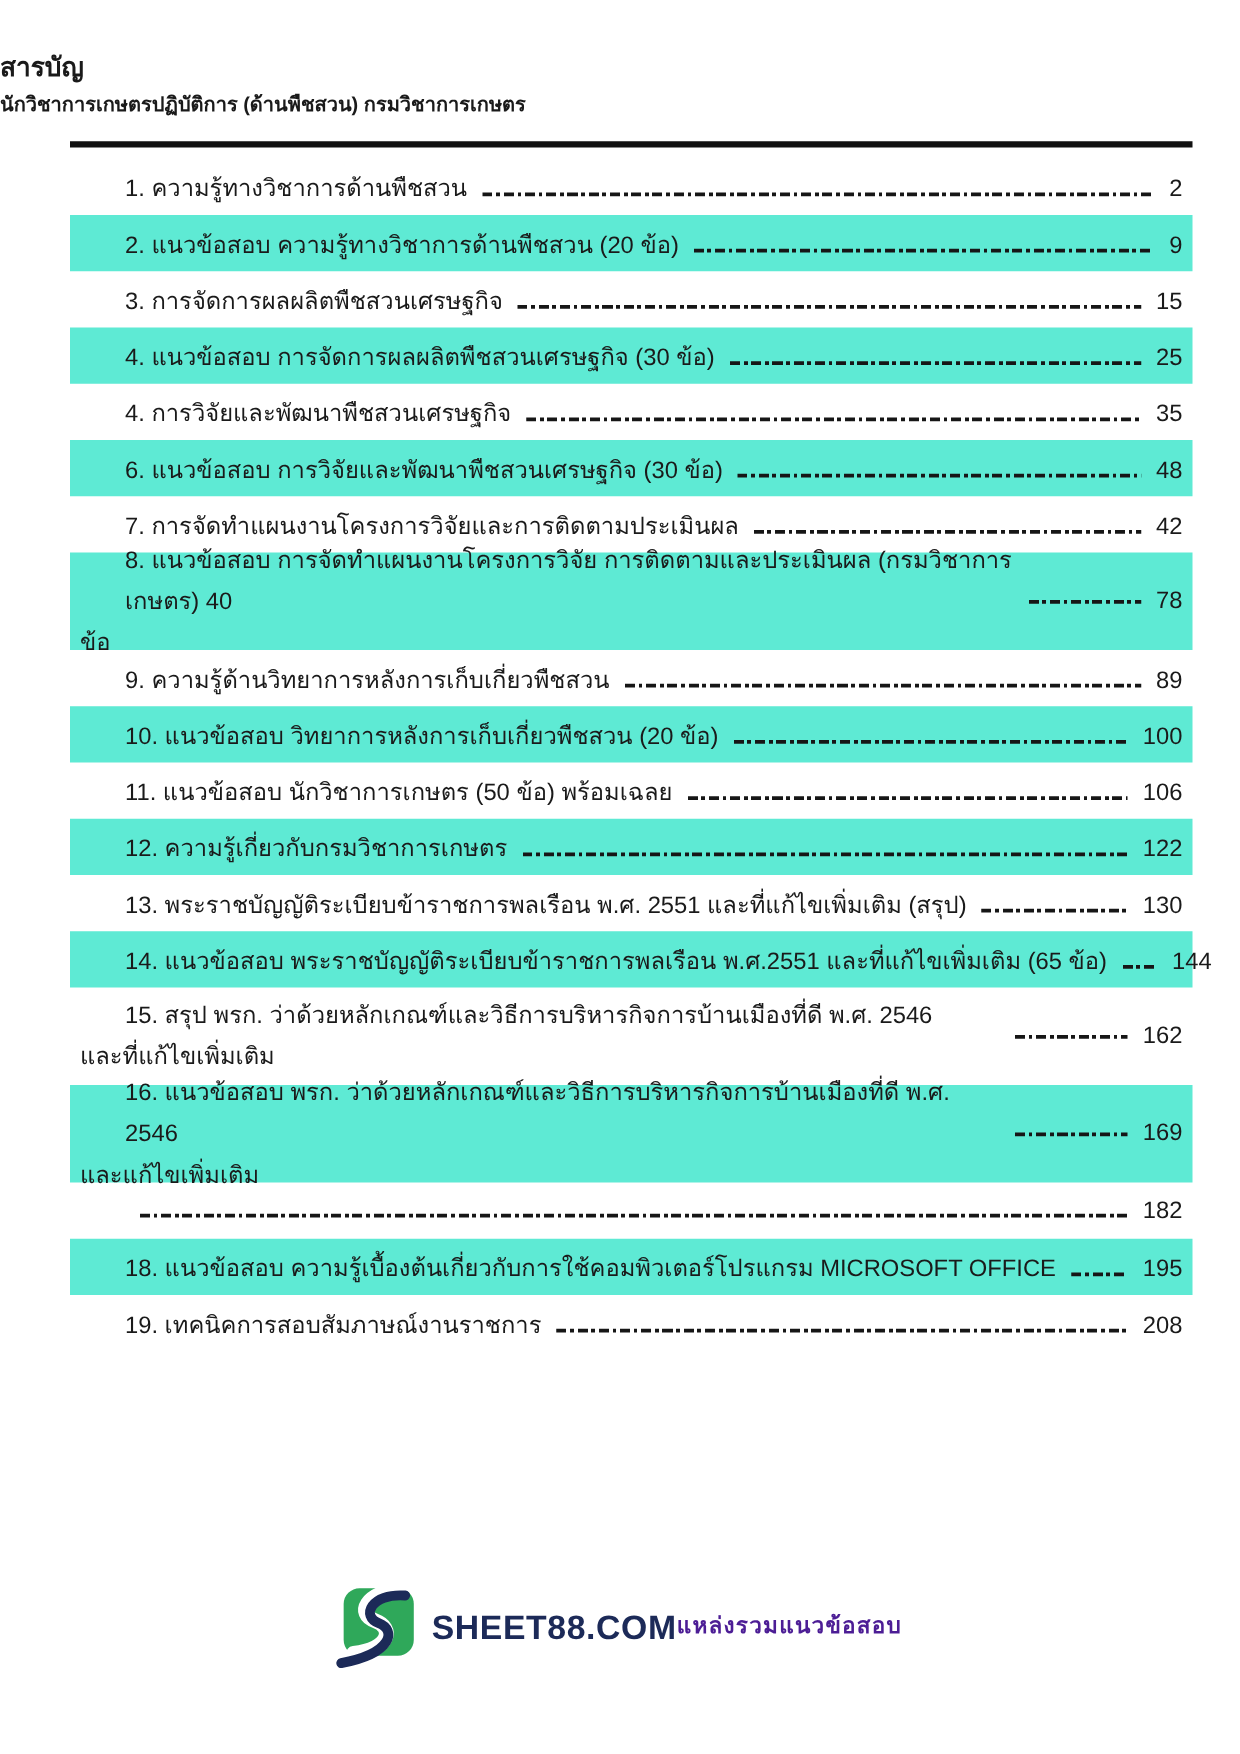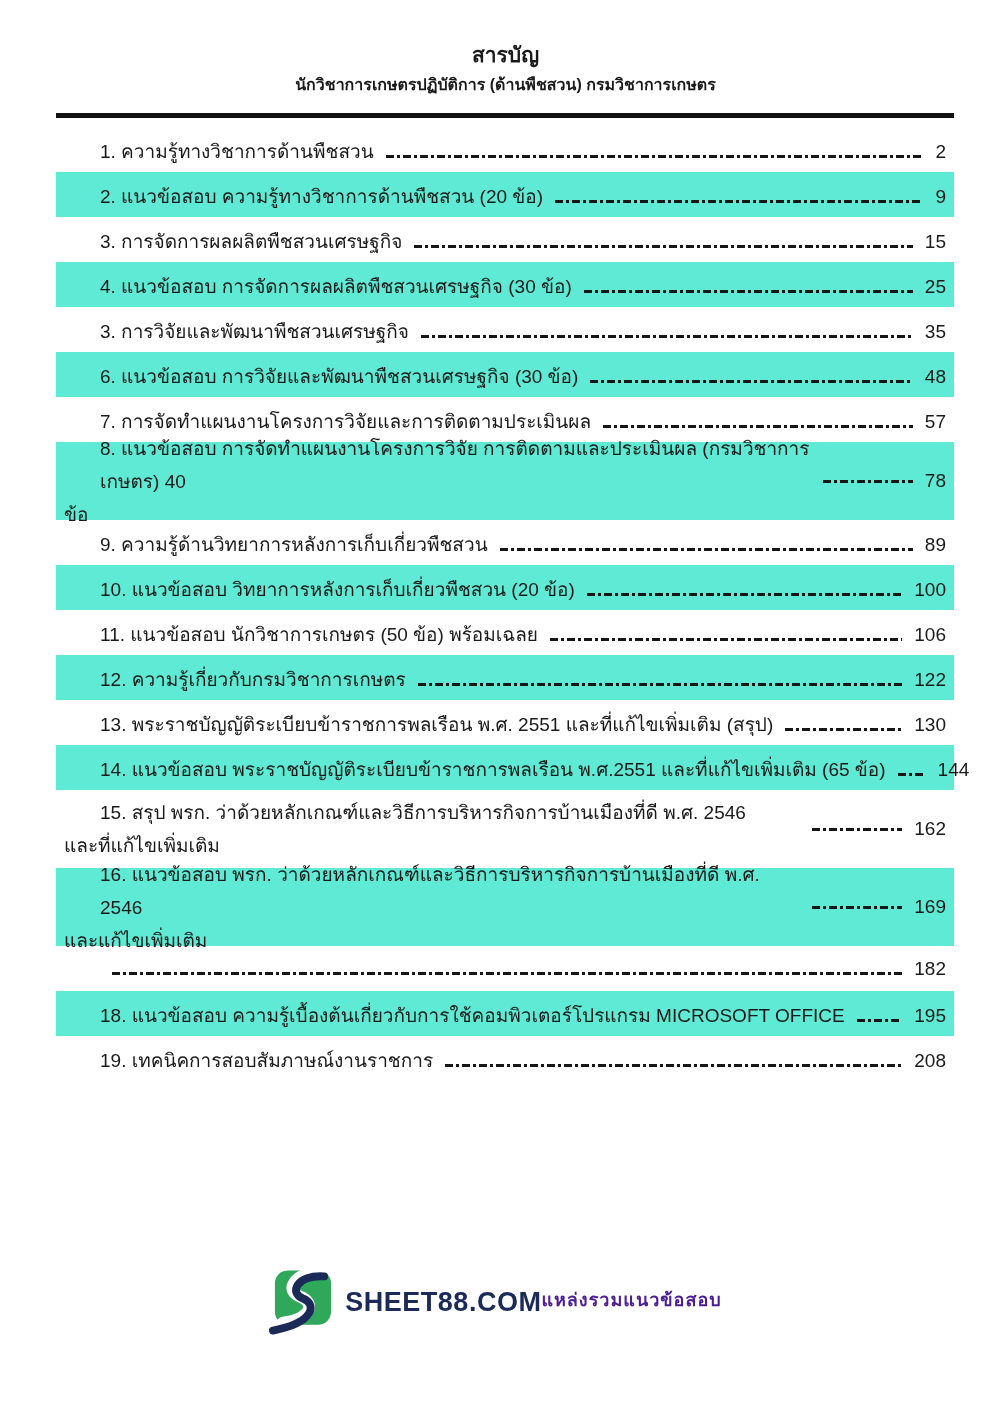--- a/index.html
+++ b/index.html
@@ -4,21 +4,21 @@
 <style>
   html,body{margin:0;padding:0;}
   body{
     width:992px;height:1403px;
     background:#ffffff;
     font-family:"Liberation Sans","DejaVu Sans",sans-serif;
     color:#1a1a1a;
     position:relative;
     overflow:hidden;
   }
-  .doc-header{padding-top:40px;text-align:center;padding-left:19px;}
+  .doc-header{padding-top:40px;text-align:left;}
   .doc-title{font-size:21px;font-weight:700;line-height:30px;}
   .doc-subtitle{font-size:16px;font-weight:700;line-height:30px;}
   .content{margin-left:56px;width:898px;}
   .rule{height:5px;background:#111111;margin:13px 0 9px 0;}
   .toc{font-size:19px;}
   .toc-row{
     display:flex;align-items:baseline;
     height:45px;box-sizing:border-box;
     padding:12px 8px 0 44px;
   }
@@ -82,38 +82,38 @@
         </div>
         <div class="toc-row striped">
           <div class="toc-text">
             <div class="toc-line">4. แนวข้อสอบ การจัดการผลผลิตพืชสวนเศรษฐกิจ (30 ข้อ)</div>
           </div>
           <div class="leader"></div>
           <div class="toc-num">25</div>
         </div>
         <div class="toc-row">
           <div class="toc-text">
-            <div class="toc-line">3. การวิจัยและพัฒนาพืชสวนเศรษฐกิจ</div>
+            <div class="toc-line">4. การวิจัยและพัฒนาพืชสวนเศรษฐกิจ</div>
           </div>
           <div class="leader"></div>
           <div class="toc-num">35</div>
         </div>
         <div class="toc-row striped">
           <div class="toc-text">
             <div class="toc-line">6. แนวข้อสอบ การวิจัยและพัฒนาพืชสวนเศรษฐกิจ (30 ข้อ)</div>
           </div>
           <div class="leader"></div>
           <div class="toc-num">48</div>
         </div>
         <div class="toc-row">
           <div class="toc-text">
             <div class="toc-line">7. การจัดทำแผนงานโครงการวิจัยและการติดตามประเมินผล</div>
           </div>
           <div class="leader"></div>
-          <div class="toc-num">57</div>
+          <div class="toc-num">42</div>
         </div>
         <div class="toc-row striped multi">
           <div class="toc-text">
             <div class="toc-line">8. แนวข้อสอบ การจัดทำแผนงานโครงการวิจัย การติดตามและประเมินผล (กรมวิชาการเกษตร) 40</div>
             <div class="toc-line outdent">ข้อ</div>
           </div>
           <div class="leader"></div>
           <div class="toc-num">78</div>
         </div>
         <div class="toc-row">

